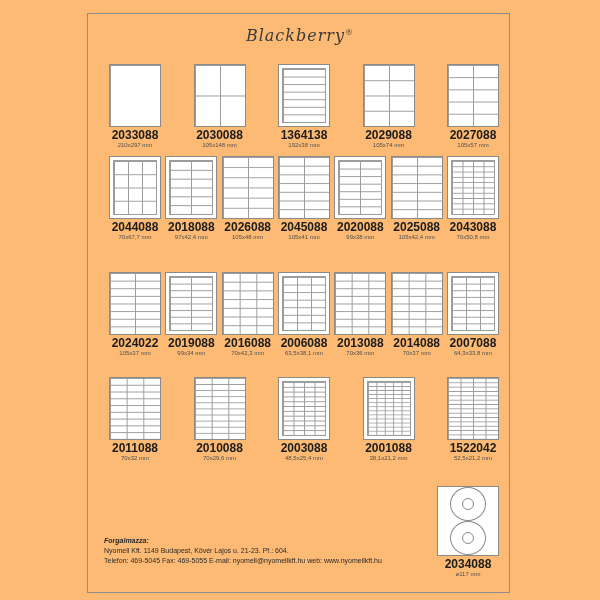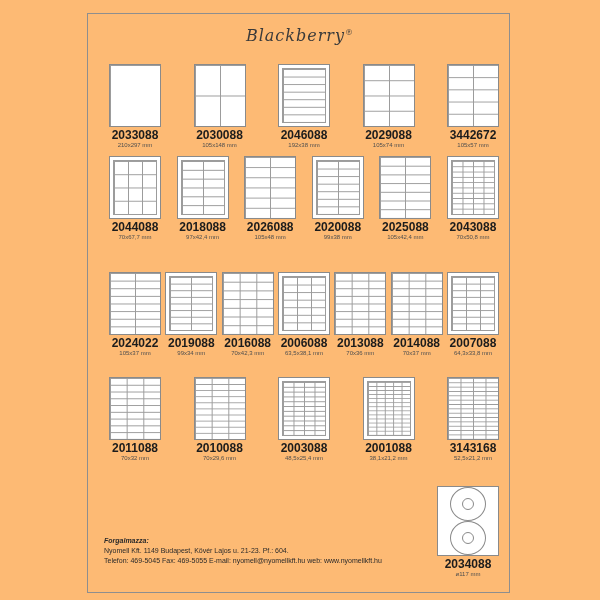--- a/index.html
+++ b/index.html
@@ -63,35 +63,35 @@
     <div class="sheet">
       <div class="gridbox" style="--cols: 2; --rows: 2;"></div>
     </div>
     <div class="code">2030088</div>
     <div class="size">105x148 mm</div>
   </div>
       <div class="cell">
     <div class="sheet inset">
       <div class="gridbox" style="--cols: 1; --rows: 7;"></div>
     </div>
-    <div class="code">2046088</div>
+    <div class="code">1364138</div>
     <div class="size">192x38 mm</div>
   </div>
       <div class="cell">
     <div class="sheet">
       <div class="gridbox" style="--cols: 2; --rows: 4;"></div>
     </div>
     <div class="code">2029088</div>
     <div class="size">105x74 mm</div>
   </div>
       <div class="cell">
     <div class="sheet">
       <div class="gridbox" style="--cols: 2; --rows: 5;"></div>
     </div>
-    <div class="code">3442672</div>
+    <div class="code">2027088</div>
     <div class="size">105x57 mm</div>
   </div>
     </div>
   <div class="product-row row2">
       <div class="cell">
     <div class="sheet inset">
       <div class="gridbox" style="--cols: 3; --rows: 4;"></div>
     </div>
     <div class="code">2044088</div>
     <div class="size">70x67,7 mm</div>
@@ -104,20 +104,27 @@
     <div class="size">97x42,4 mm</div>
   </div>
       <div class="cell">
     <div class="sheet">
       <div class="gridbox" style="--cols: 2; --rows: 6;"></div>
     </div>
     <div class="code">2026088</div>
     <div class="size">105x48 mm</div>
   </div>
       <div class="cell">
+    <div class="sheet">
+      <div class="gridbox" style="--cols: 2; --rows: 7;"></div>
+    </div>
+    <div class="code">2045088</div>
+    <div class="size">105x41 mm</div>
+  </div>
+      <div class="cell">
     <div class="sheet inset">
       <div class="gridbox" style="--cols: 2; --rows: 7;"></div>
     </div>
     <div class="code">2020088</div>
     <div class="size">99x38 mm</div>
   </div>
       <div class="cell">
     <div class="sheet">
       <div class="gridbox" style="--cols: 2; --rows: 7;"></div>
     </div>
@@ -209,21 +216,21 @@
     <div class="sheet inset">
       <div class="gridbox" style="--cols: 5; --rows: 13;"></div>
     </div>
     <div class="code">2001088</div>
     <div class="size">38,1x21,2 mm</div>
   </div>
       <div class="cell">
     <div class="sheet">
       <div class="gridbox" style="--cols: 4; --rows: 14;"></div>
     </div>
-    <div class="code">3143168</div>
+    <div class="code">1522042</div>
     <div class="size">52,5x21,2 mm</div>
   </div>
     </div>
 
   <div class="special">
     <div class="cd-sheet">
       <div class="cd">
         <div class="cd-hole"></div>
       </div>
       <div class="cd">

